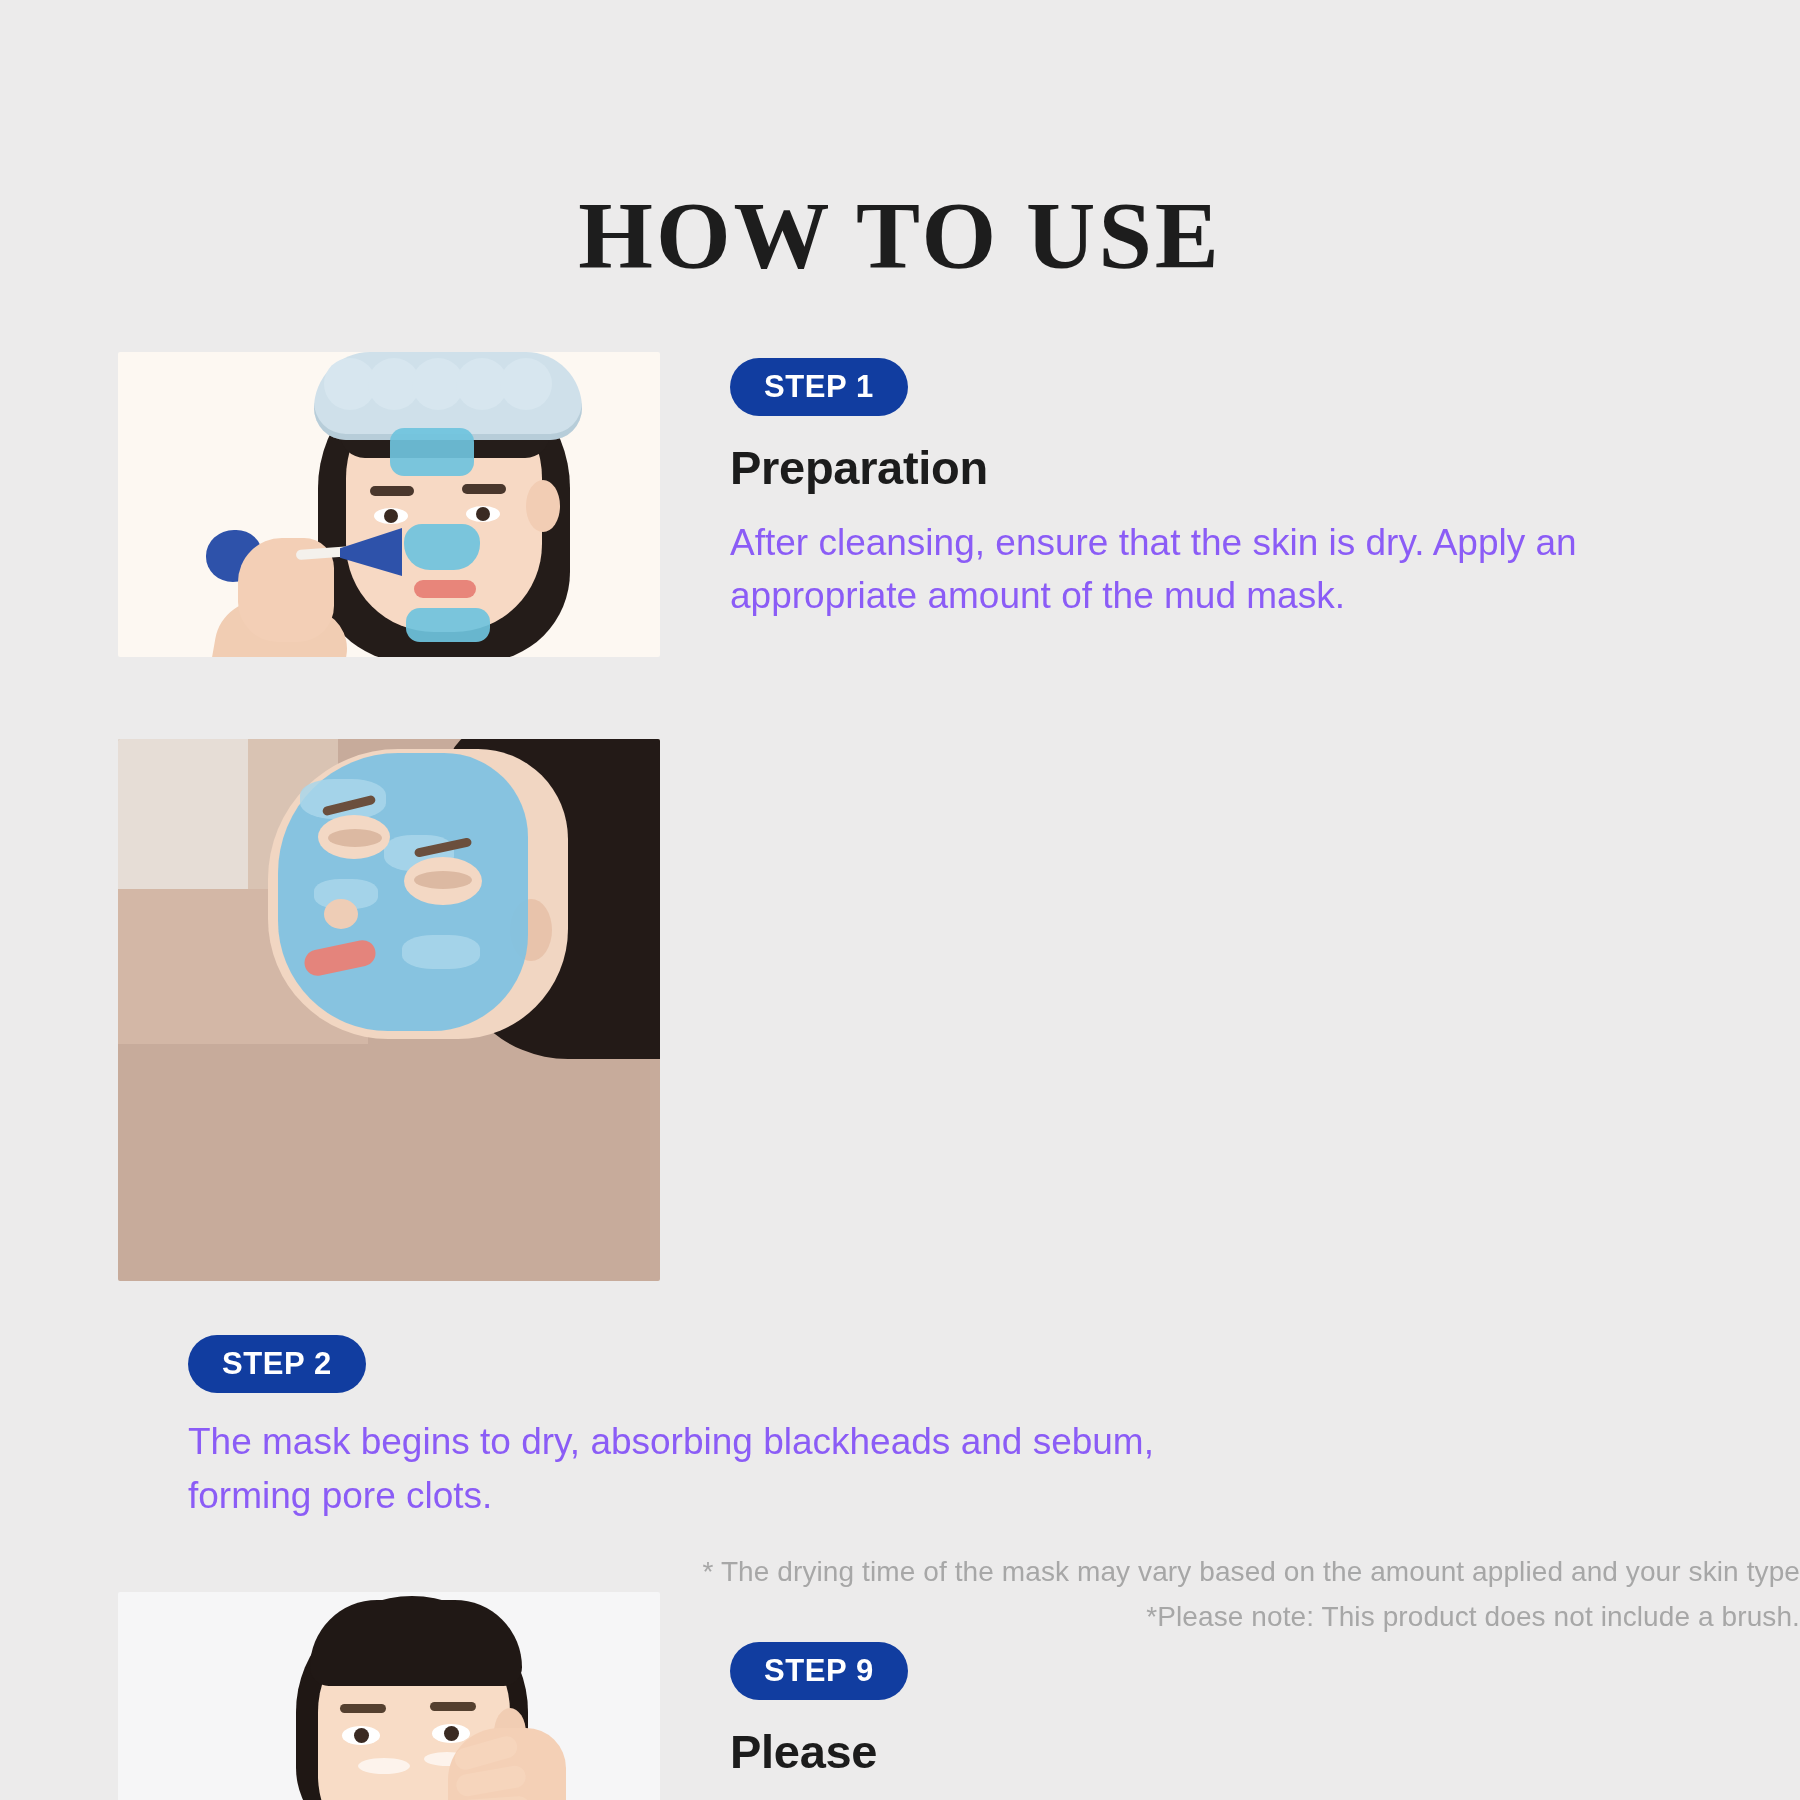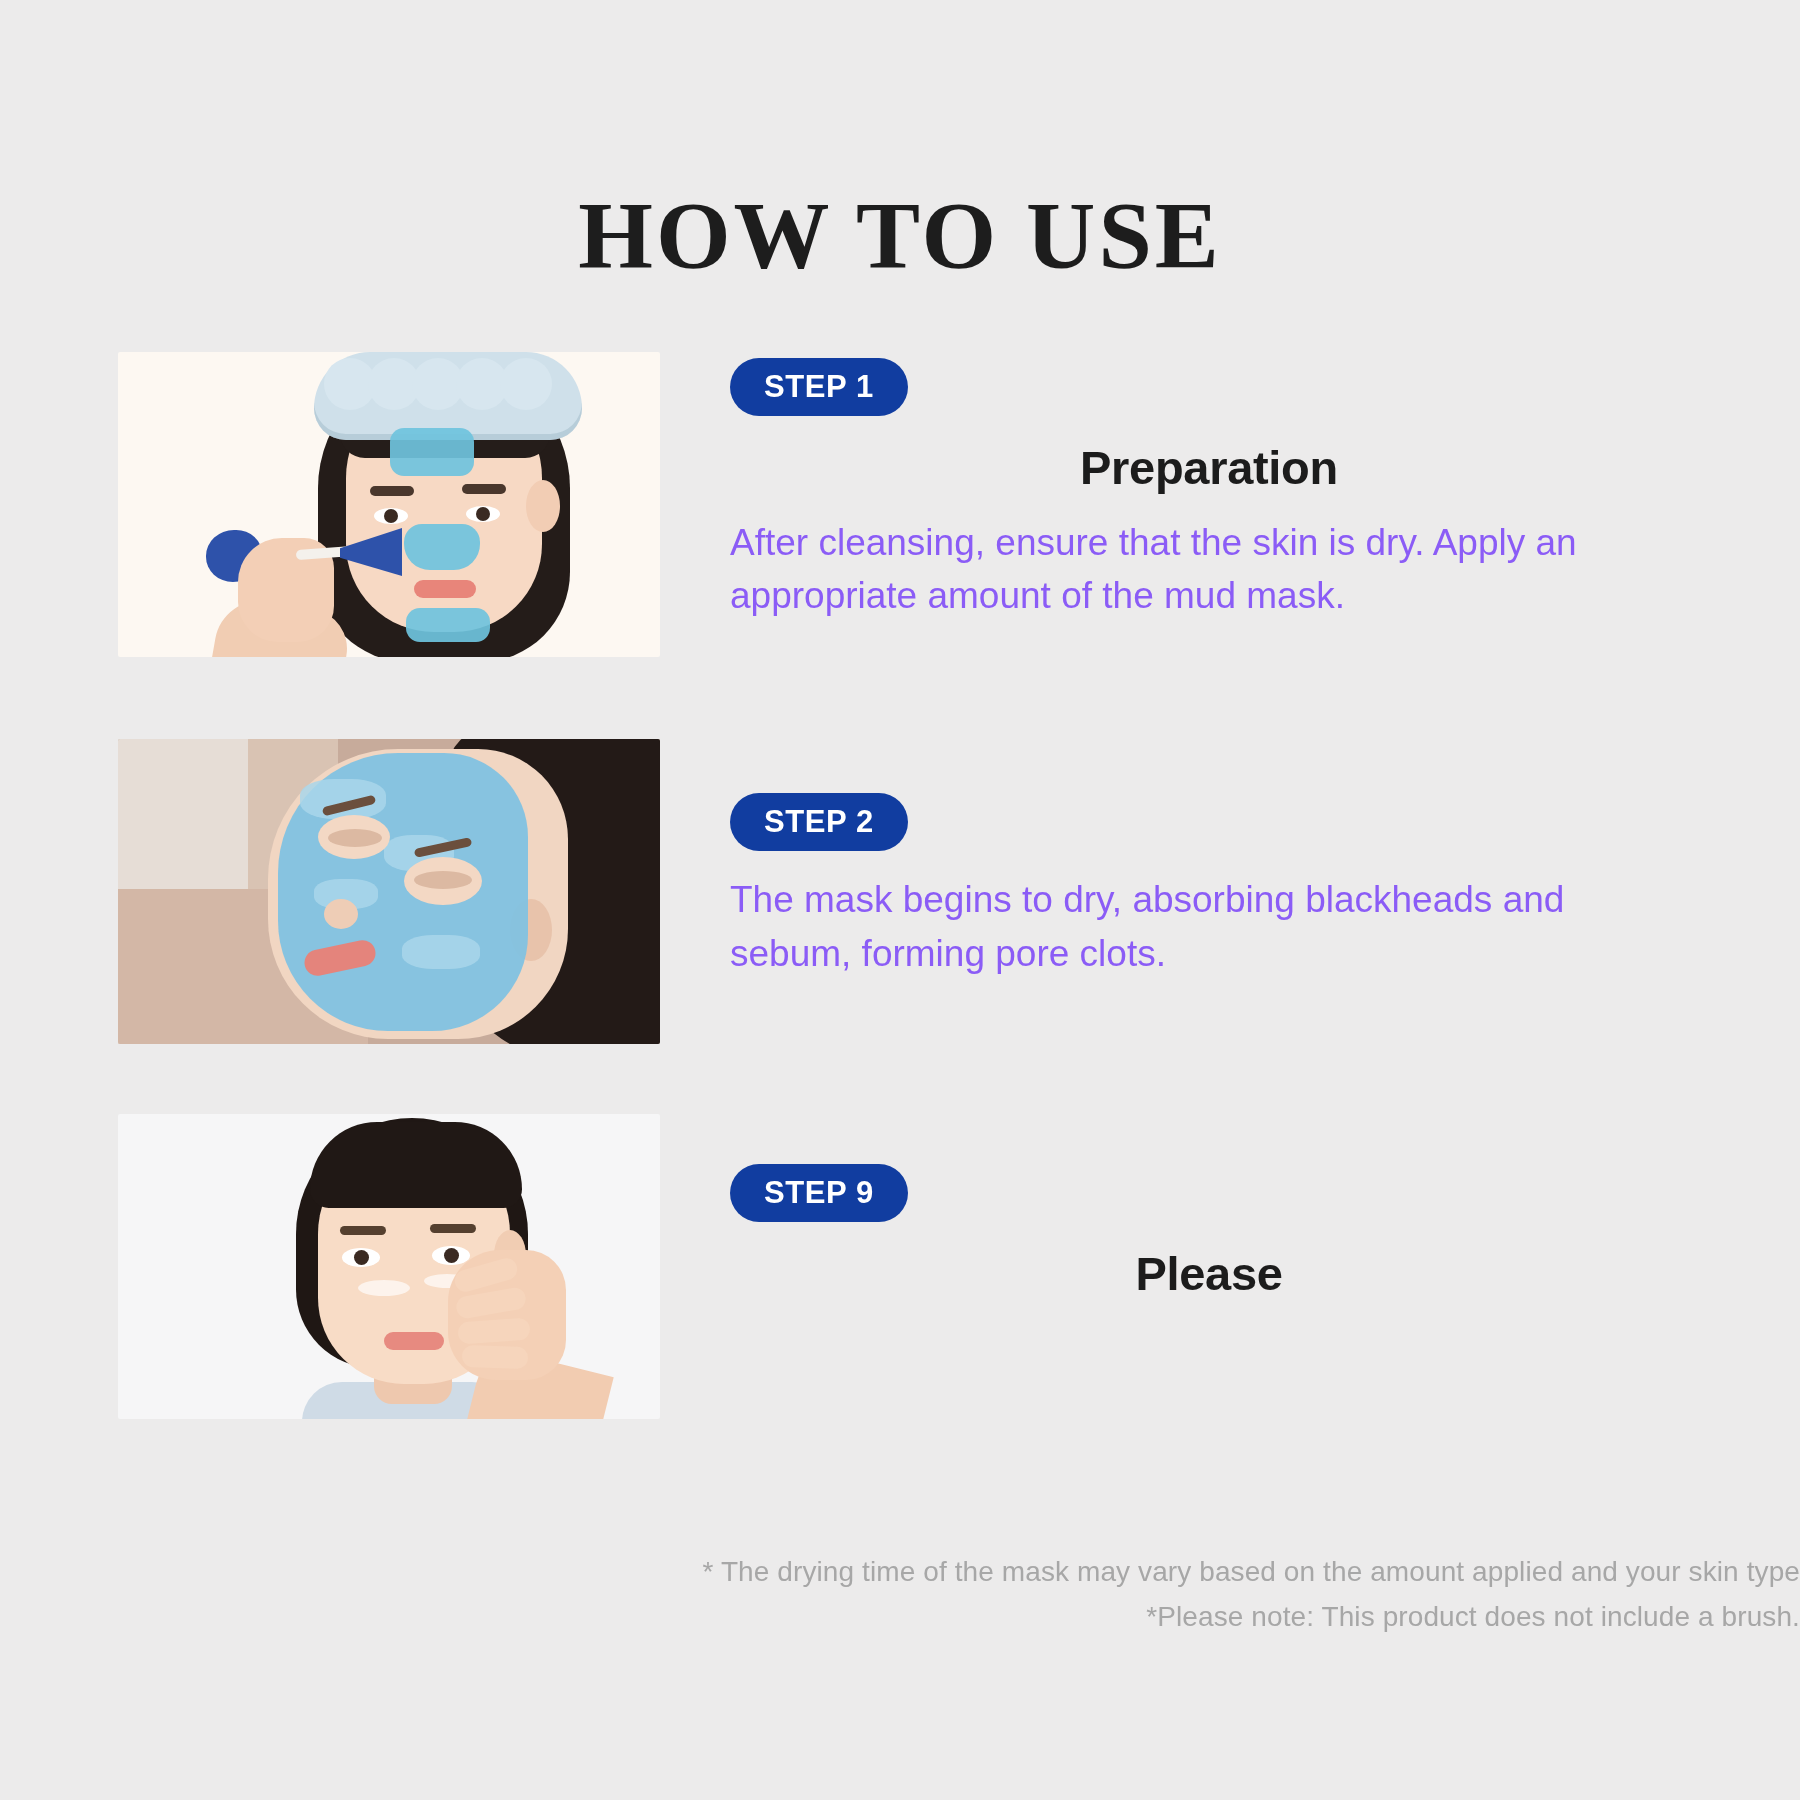--- a/index.html
+++ b/index.html
@@ -73,36 +73,35 @@
     border-radius: 36px;
     line-height: 1;
   }
   .step-title {
     margin-top: 26px;
     font-size: 47px;
     font-weight: 700;
     color: #1c1c1c;
     letter-spacing: -0.3px;
     line-height: 1.1;
-    text-align: center;
   }
   .step-body {
     margin-top: 22px;
     font-size: 37px;
     font-weight: 400;
     color: #8b5cf6;
     line-height: 1.45;
     max-width: 990px;
   }
 
   
   .step.s1 .copy { padding-top: 6px; }
   .step.s2 .copy { padding-top: 54px; }
   .step.s3 .copy { padding-top: 50px; }
-  .step.s2 { margin-bottom: 70px; }
+  .step.s2 { margin-bottom: 70px; flex-direction: column; }
   .step.s3 { margin-bottom: 0; }
 
   
   .footnotes {
     position: absolute;
     top: 1550px;
     left: 0;
     width: 1800px;
     text-align: right;
   }

